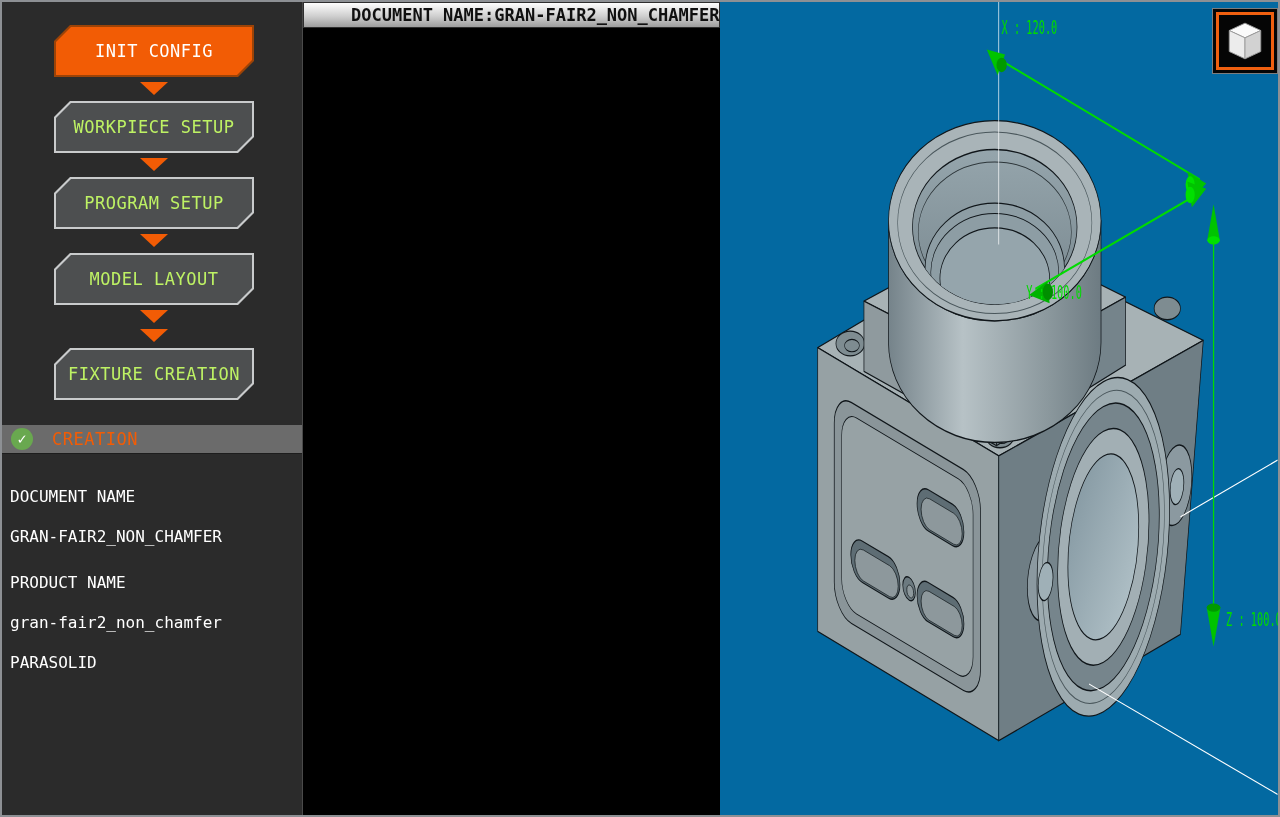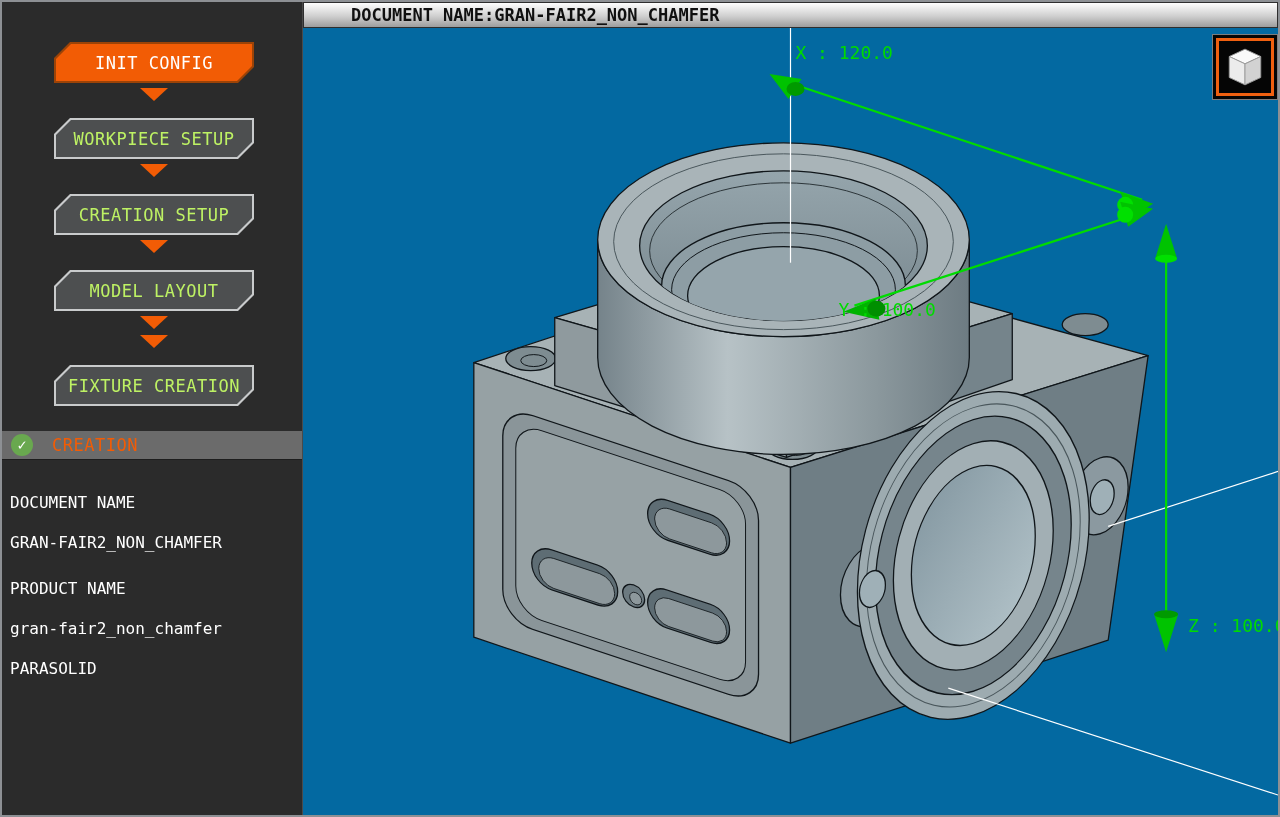--- a/index.html
+++ b/index.html
@@ -16,25 +16,24 @@
   
   .sidebar {
     width:301px; flex:0 0 301px;
     background:#2b2b2b;
     border-right:1px solid #4a4a4a;
     display:flex; flex-direction:column;
   }
   .steps { padding-top:23px; }
   .step {
     position:relative;
-    width:200px; height:41px;
+    width:200px; height:52px;
     margin-left:52px;
     clip-path:polygon(16px 0, 100% 0, 100% calc(100% - 16px), calc(100% - 16px) 100%, 0 100%, 0 16px);
     background:#c9cbcc;
-    margin-top:17px;
   }
   .step .inner {
     position:absolute; inset:2px;
     clip-path:polygon(15px 0, 100% 0, 100% calc(100% - 15px), calc(100% - 15px) 100%, 0 100%, 0 15px);
     background:#4d4f50;
     display:flex; align-items:center; justify-content:center;
     color:#bef264; font-size:17px; letter-spacing:0.5px;
     white-space:nowrap;
   }
   .step.active { background:#9c4307; }
@@ -61,21 +60,21 @@
     font-size:15px; font-weight:bold;
   }
   .doc-header-label { color:#f25c05; font-size:17px; letter-spacing:0.5px; }
 
   .doc-fields { padding:15px 8px 0 8px; color:#ffffff; font-size:16px; }
   .doc-field { margin-bottom:22px; }
   .doc-field + .doc-field { margin-bottom:10px; }
   .doc-field .lbl, .doc-field .val { line-height:24px; white-space:nowrap;margin-top:16px; }
 
   
-  .main { flex:1; display:flex; flex-direction:column; background:#000; }
+  .main { flex:1; display:flex; flex-direction:row; background:#000; }
   .titlebar {
     height:26px;
     background:linear-gradient(#fefefe, #cfcfcf 55%, #9d9d9d);
     border:1px solid #2e2e2e;
     display:flex; align-items:center;
     padding-left:47px;
     color:#101010; font-size:17px; font-weight:bold;
     letter-spacing:0px; white-space:nowrap;
   }
   .viewport { position:relative; flex:1; background:#0369a1; overflow:hidden; }
@@ -105,21 +104,21 @@
     <div class="steps">
       <div class="step active">
         <div class="inner">INIT CONFIG</div>
       </div>
       <div class="flow-arrow"></div>
       <div class="step">
         <div class="inner">WORKPIECE SETUP</div>
       </div>
       <div class="flow-arrow"></div>
       <div class="step">
-        <div class="inner">CREATION SETUP</div>
+        <div class="inner">PROGRAM SETUP</div>
       </div>
       <div class="flow-arrow"></div>
       <div class="step">
         <div class="inner">MODEL LAYOUT</div>
       </div>
       <div class="flow-arrow"></div>
       <div class="flow-arrow"></div>
       <div class="step">
         <div class="inner">FIXTURE CREATION</div>
       </div>

